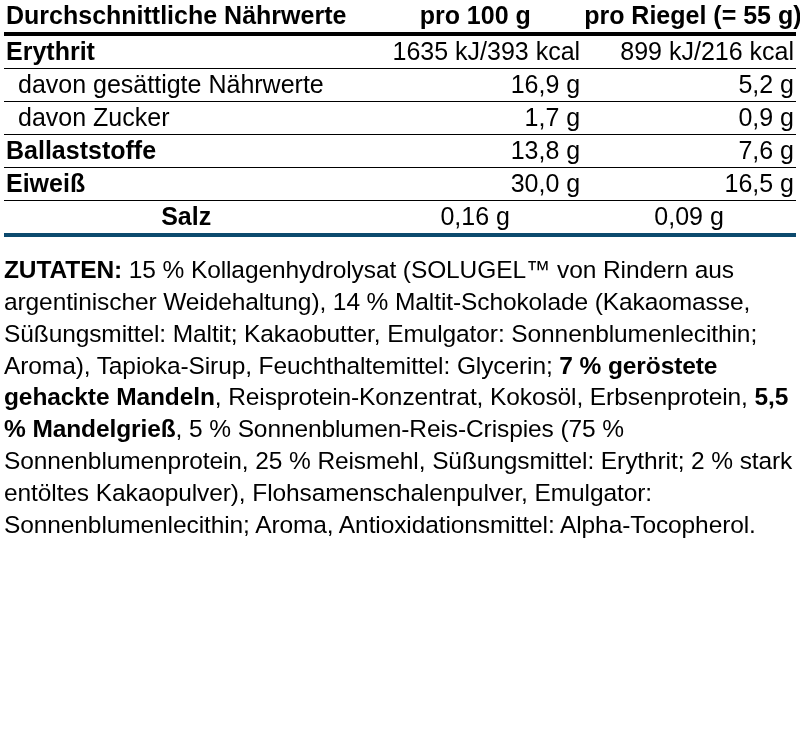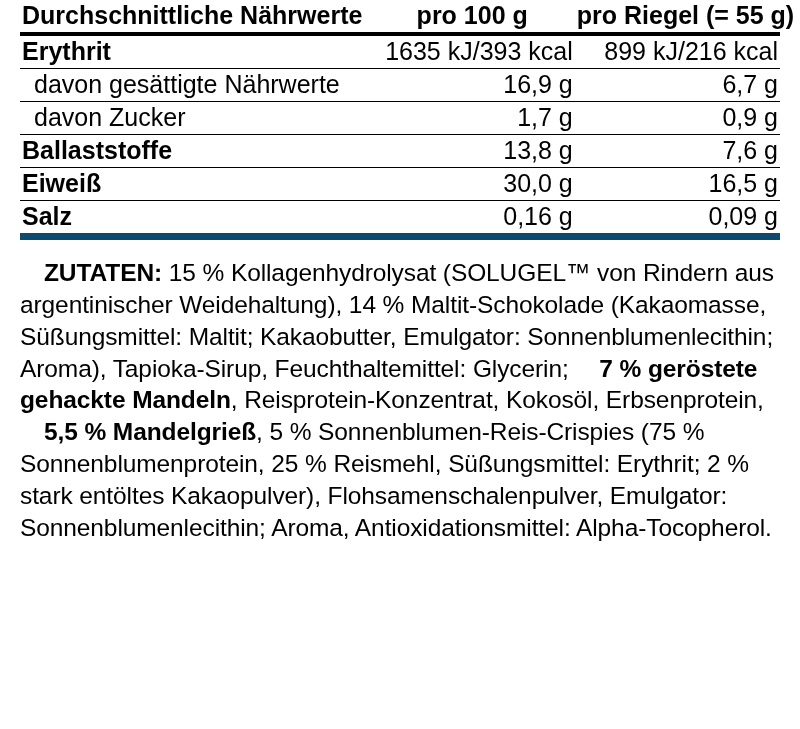--- a/index.html
+++ b/index.html
@@ -11,21 +11,21 @@
     width: 800px;
     height: 729px;
     font-family: "Liberation Sans", sans-serif;
     color: #000000;
     overflow: hidden;
   }
   .sheet {
     width: 800px;
     height: 602px;
     box-sizing: border-box;
-    padding: 0 20px;
+    padding: 0 4px;
     position: relative;
   }
 
   
   table.nutrition {
     width: 100%;
     border-collapse: collapse;
     table-layout: fixed;
   }
   table.nutrition col.c-label { width: 46%; }
@@ -45,35 +45,36 @@
     border-bottom: 4px solid #000;
     padding-bottom: 3px;
   }
   .hdr th.left  { text-align: left; }
   .hdr th.right { text-align: center; }
 
   tbody tr td {
     border-bottom: 1.6px solid #000;
   }
   tbody tr:last-child td {
-    border-bottom: 7px solid #0c4a6e;
+    border-bottom: 4px solid #0c4a6e;
+    text-align: center;
   }
   td.label      { text-align: left; font-weight: bold; }
   td.label.sub  { font-weight: normal; padding-left: 14px; }
   td.val        { text-align: right; font-weight: normal; }
 
   
   .ingredients {
     margin-top: 17px;
     font-size: 24.5px;
     line-height: 1.30;
     text-align: left;
     letter-spacing: -0.1px;
   }
-  .ingredients b { font-weight: bold; margin-left: 24px; }
+  .ingredients b { font-weight: bold; }
   .ing-title { font-weight: bold; }
 </style>
 </head>
 <body>
 
 <div class="sheet">
 
   <table class="nutrition">
     <colgroup>
       <col class="c-label">
@@ -89,21 +90,21 @@
     </thead>
     <tbody>
       <tr>
         <td class="label">Erythrit</td>
         <td class="val">1635 kJ/393 kcal</td>
         <td class="val">899 kJ/216 kcal</td>
       </tr>
       <tr>
         <td class="label sub">davon gesättigte Nährwerte</td>
         <td class="val">16,9 g</td>
-        <td class="val">6,7 g</td>
+        <td class="val">5,2 g</td>
       </tr>
       <tr>
         <td class="label sub">davon Zucker</td>
         <td class="val">1,7 g</td>
         <td class="val">0,9 g</td>
       </tr>
       <tr>
         <td class="label">Ballaststoffe</td>
         <td class="val">13,8 g</td>
         <td class="val">7,6 g</td>

